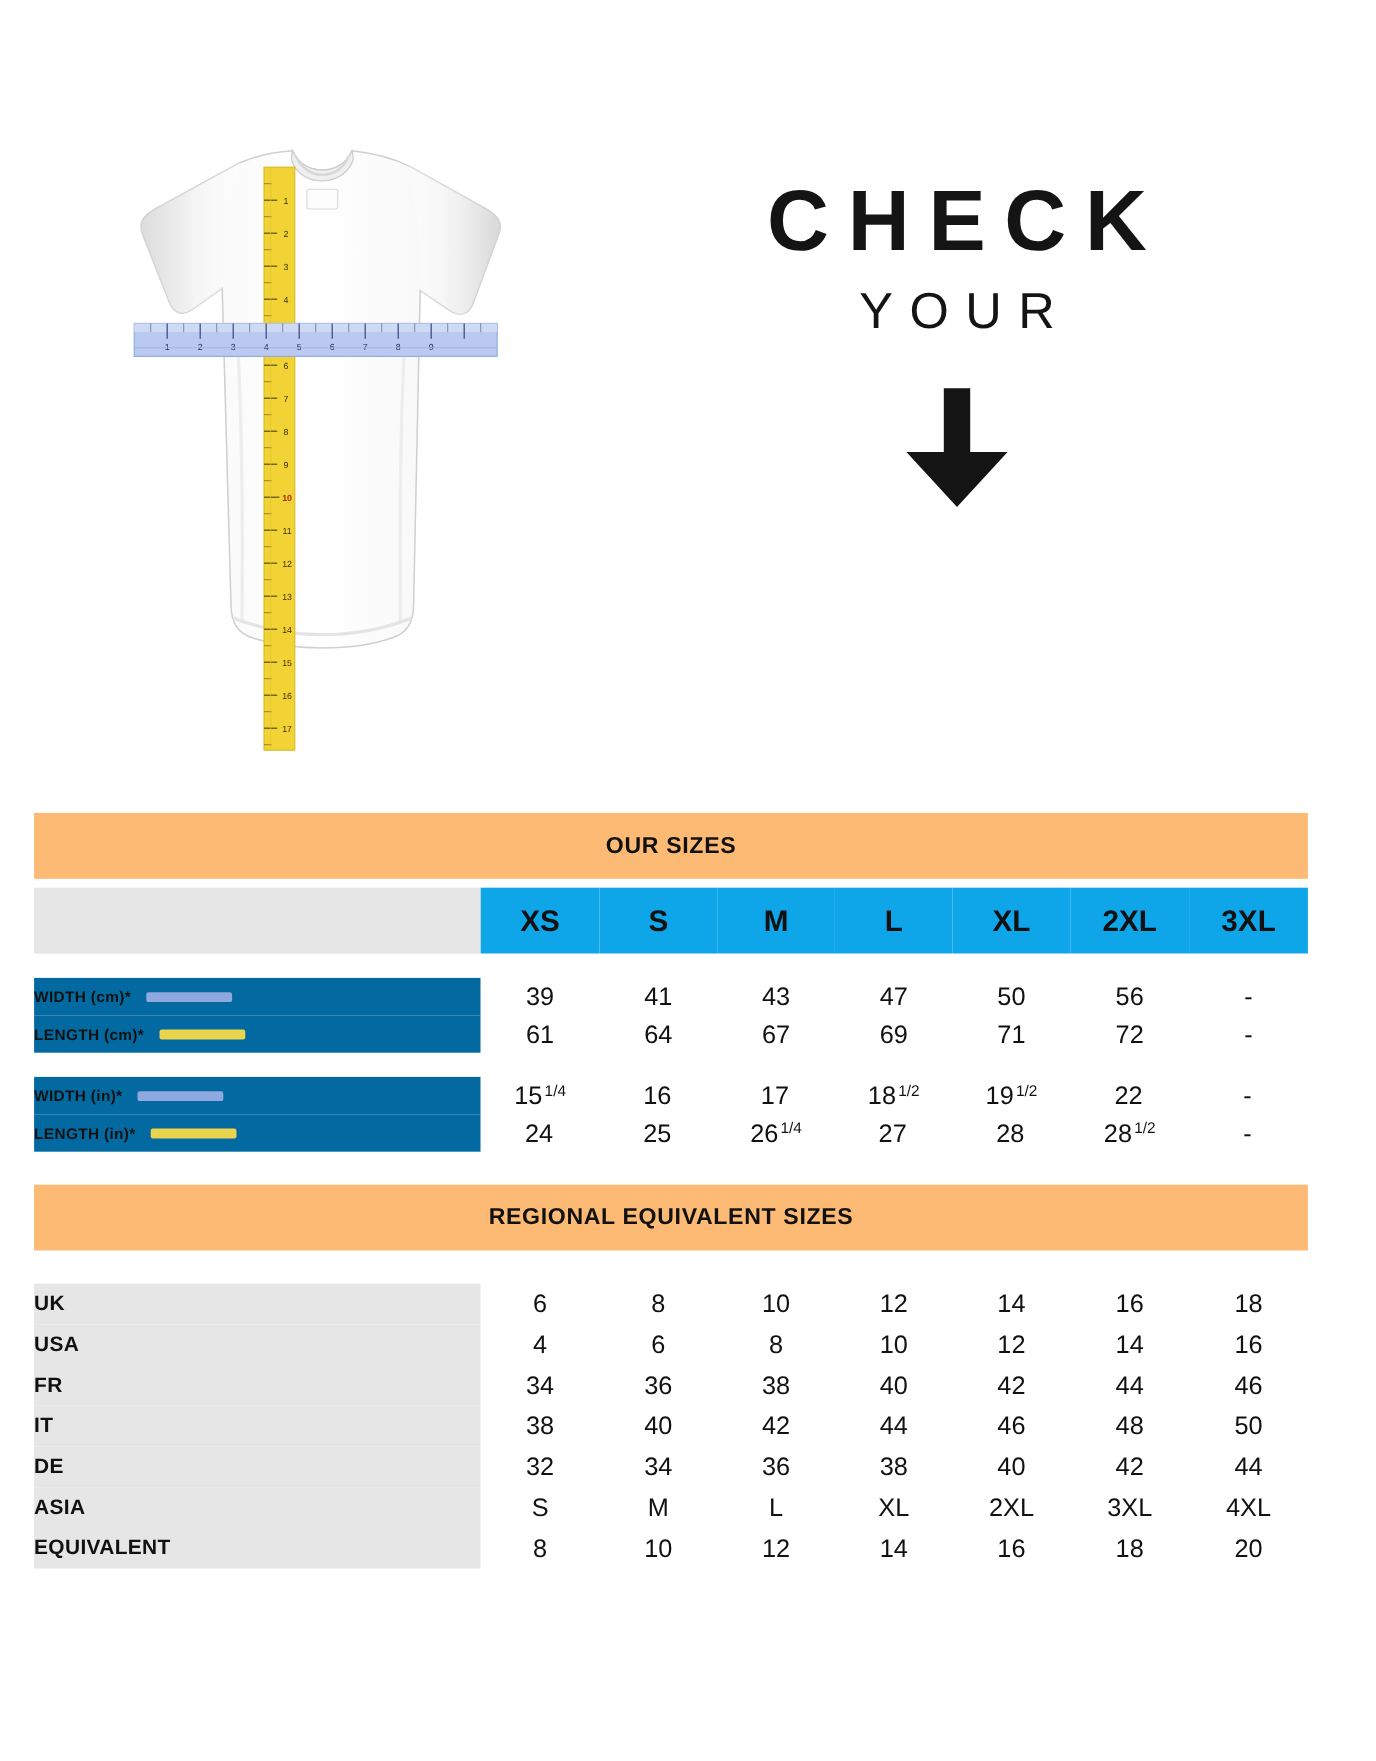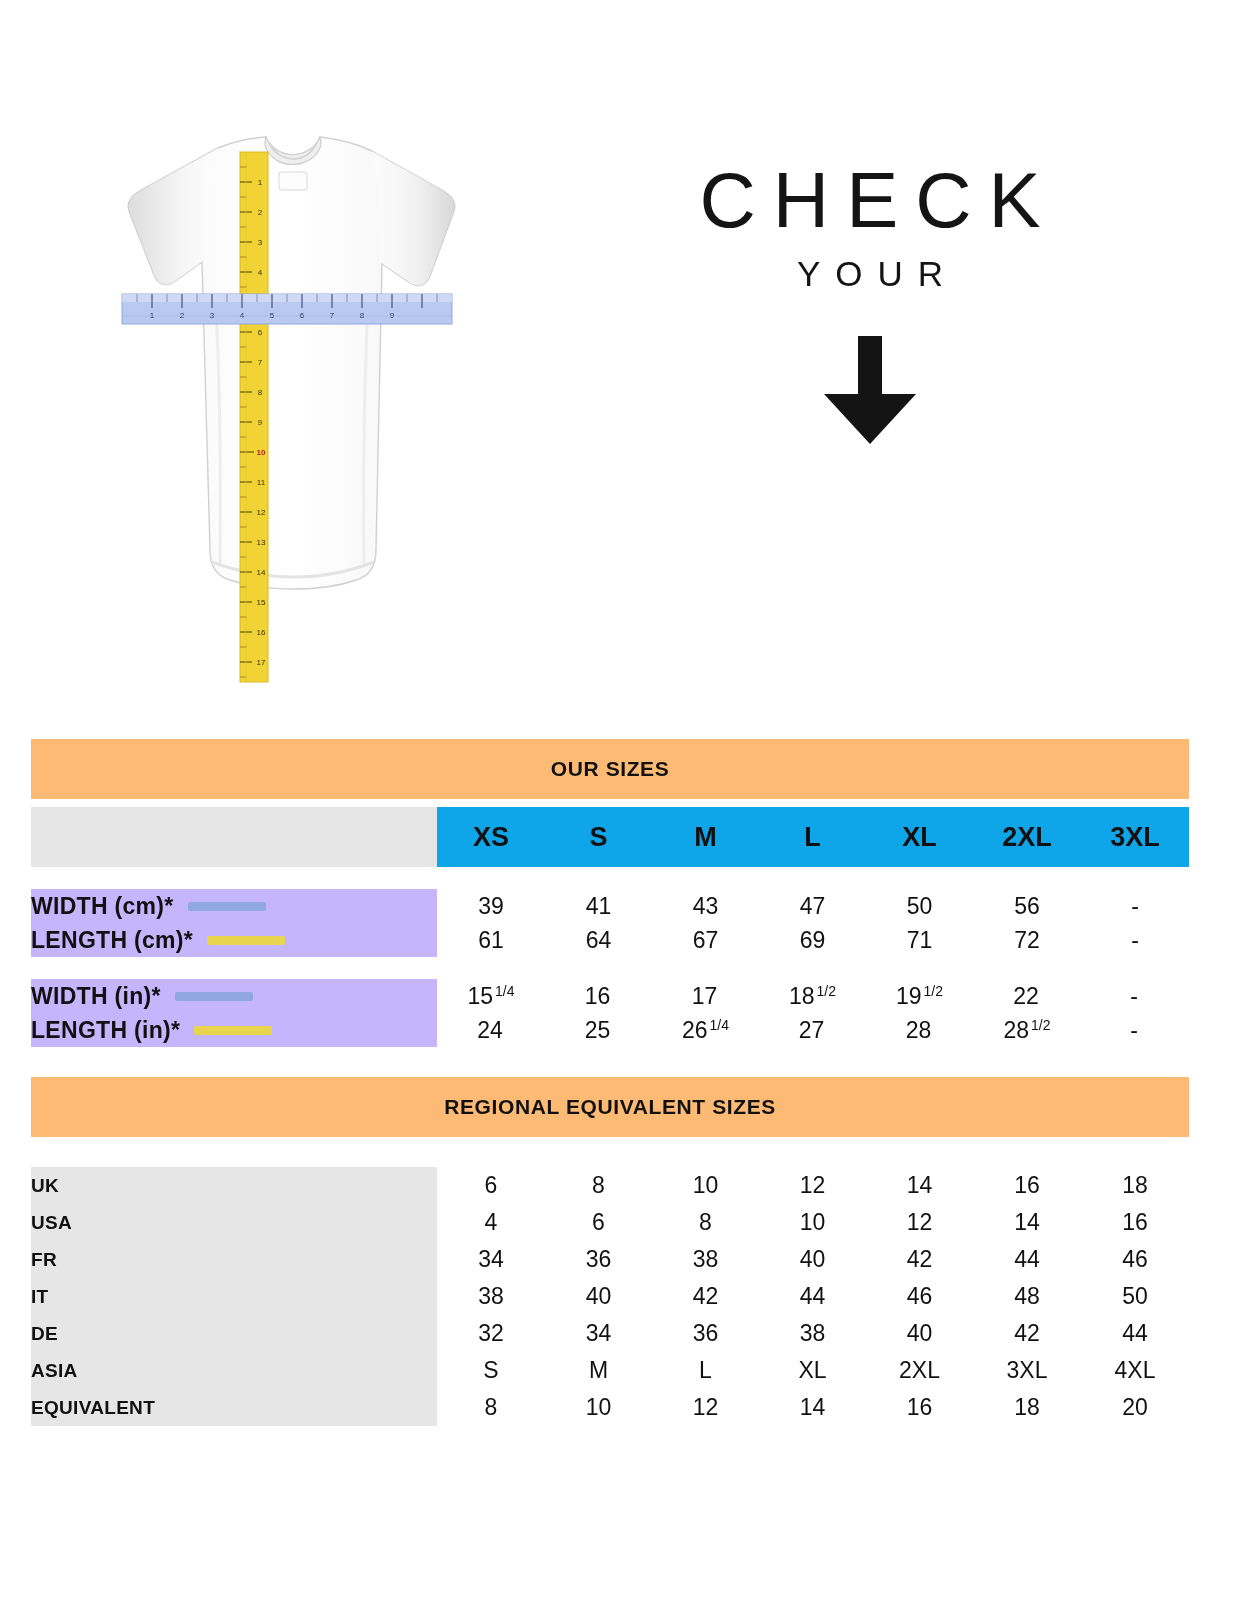--- a/index.html
+++ b/index.html
@@ -35,28 +35,28 @@
   
   .headline {
     position: absolute;
     left: 620px;
     top: 160px;
     width: 500px;
     text-align: center;
   }
   .hl-check {
     font-size: 78px;
-    font-weight: normal;
+    font-weight: bold;
     letter-spacing: 17px;
     line-height: 1.05;
     text-indent: 17px;
     color: #141414;
   }
   .hl-your {
-    font-size: 35px;
+    font-size: 46px;
     font-weight: 400;
     letter-spacing: 15px;
     line-height: 1.5;
     text-indent: 15px;
     color: #141414;
     margin-top: 6px;
   }
   .hl-size {
     font-size: 96px;
     font-weight: bold;
@@ -109,22 +109,22 @@
     font-weight: bold;
     color: #111;
     height: 60px;
   }
   .hdr-label {
     background: #e6e6e6;
     height: 60px;
   }
 
   .row-label {
-    background: #c4b5fd;
-    font-size: 23px;
+    background: #0369a1;
+    font-size: 14px;
     font-weight: bold;
     color: #111;
     padding-left: 98px;
     letter-spacing: 0.3px;
     white-space: nowrap;
   }
   .row-label-plain {
     background: #e6e6e6;
     font-size: 19px;
     font-weight: 700;

